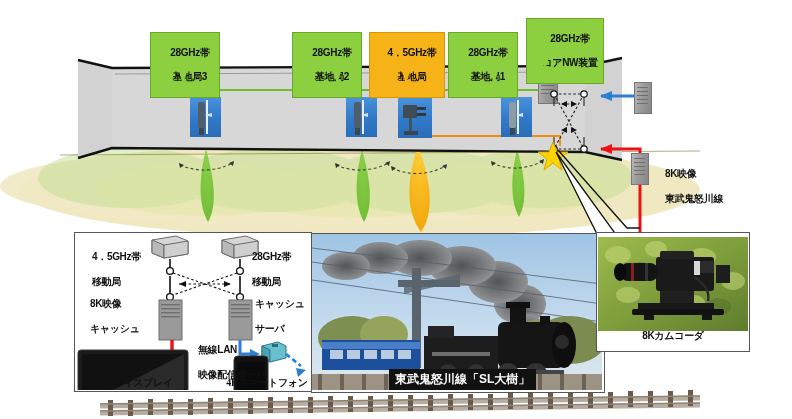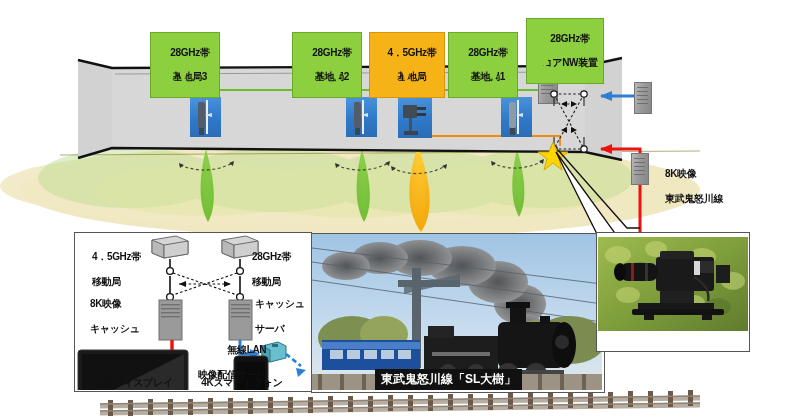--- a/index.html
+++ b/index.html
@@ -377,26 +377,26 @@
     <span>移動局</span>
   </div>
   <div class="lbl" style="left:80px;top:285px;">
     <span>8K映像</span><br>
     <span>キャッシュ</span>
   </div>
   <div class="lbl" style="left:245px;top:285px;">
     <span>キャッシュ</span><br>
     <span>サーバ</span>
   </div>
-  <div class="lbl" style="left:188px;top:331px;text-align:right;">
+  <div class="lbl" style="left:188px;top:331px;text-align:left;">
     <span>無線LAN</span><br>
     <span>映像配信サーバ</span>
   </div>
   <div class="devlabel" style="left:82px;top:376px;width:110px;">8Kディスプレイ</div>
-  <div class="devlabel" style="left:187px;top:376px;width:110px;">4Kスマートフォン</div>
+  <div class="devlabel" style="left:212px;top:376px;width:110px;font-family:Liberation Serif, serif;">4Kスマートフォン</div>
 
   <div class="frame" style="left:311px;top:233px;width:292px;height:158px;padding:0;">
     <svg width="290" height="156" viewBox="0 0 290 156">
       <defs>
         <linearGradient id="sky" x1="0" y1="0" x2="0" y2="1">
           <stop offset="0%" stop-color="#9fc4e4"></stop>
             <stop offset="60%" stop-color="#c7dcee"></stop>
           <stop offset="100%" stop-color="#dfe8ec"></stop>
         </linearGradient>
         <radialGradient id="smoke" cx="50%" cy="50%" r="50%">
@@ -478,21 +478,21 @@
         <rect x="138" y="140" width="4" height="16"></rect>
           <rect x="160" y="140" width="4" height="16"></rect>
         <rect x="182" y="140" width="4" height="16"></rect>
           <rect x="204" y="140" width="4" height="16"></rect>
         <rect x="226" y="140" width="4" height="16"></rect>
           <rect x="248" y="140" width="4" height="16"></rect>
         <rect x="270" y="140" width="4" height="16"></rect>
       </g>
     </svg>
   </div>
-  <div class="capbar" style="left:375px;top:369px;">東武鬼怒川線「SL大樹」</div>
+  <div class="capbar" style="left:389px;top:369px;">東武鬼怒川線「SL大樹」</div>
 
   <div class="frame" style="left:596px;top:232px;width:152px;height:118px;">
     <svg width="150" height="94" viewBox="0 0 150 94" style="display:block;margin:4px auto 0;">
       <defs>
         <linearGradient id="foliage" x1="0" y1="0" x2="1" y2="1">
           <stop offset="0%" stop-color="#9dbb4e"></stop>
             <stop offset="50%" stop-color="#7f9e3c"></stop>
           <stop offset="100%" stop-color="#5f7c2e"></stop>
         </linearGradient>
       </defs>
@@ -523,20 +523,21 @@
 
         <rect x="62" y="54" width="34" height="12" fill="#202020"></rect>
         <rect x="40" y="66" width="76" height="6" fill="#181818"></rect>
         <rect x="34" y="72" width="92" height="6" rx="2" fill="#121212"></rect>
         <rect x="46" y="78" width="10" height="5" fill="#151515"></rect>
         <rect x="104" y="78" width="10" height="5" fill="#151515"></rect>
         <rect x="96" y="24" width="6" height="14" fill="#d8d8d8"></rect>
         <path d="M96,40 C106,46 112,54 110,64" stroke="#2a2a2a" stroke-width="2.4" fill="none"></path>
       </g>
     </svg>
+    <div class="devlabel" style="left:0;top:96px;width:152px;">8Kカムコーダ</div>
   </div>
 
   <svg class="abs" style="left:0;top:384px;" width="792" height="35">
     <path d="M100,22 L700,14" stroke="#b7ada0" stroke-width="5" fill="none"></path>
     <path d="M100,29 L700,21" stroke="#b7ada0" stroke-width="5" fill="none"></path>
     <g fill="#6b5a4a">
       <rect x="108" y="16" width="5" height="16"></rect>
         <rect x="128" y="16" width="5" height="16"></rect>
       <rect x="148" y="15" width="5" height="16"></rect>
         <rect x="168" y="15" width="5" height="16"></rect>

